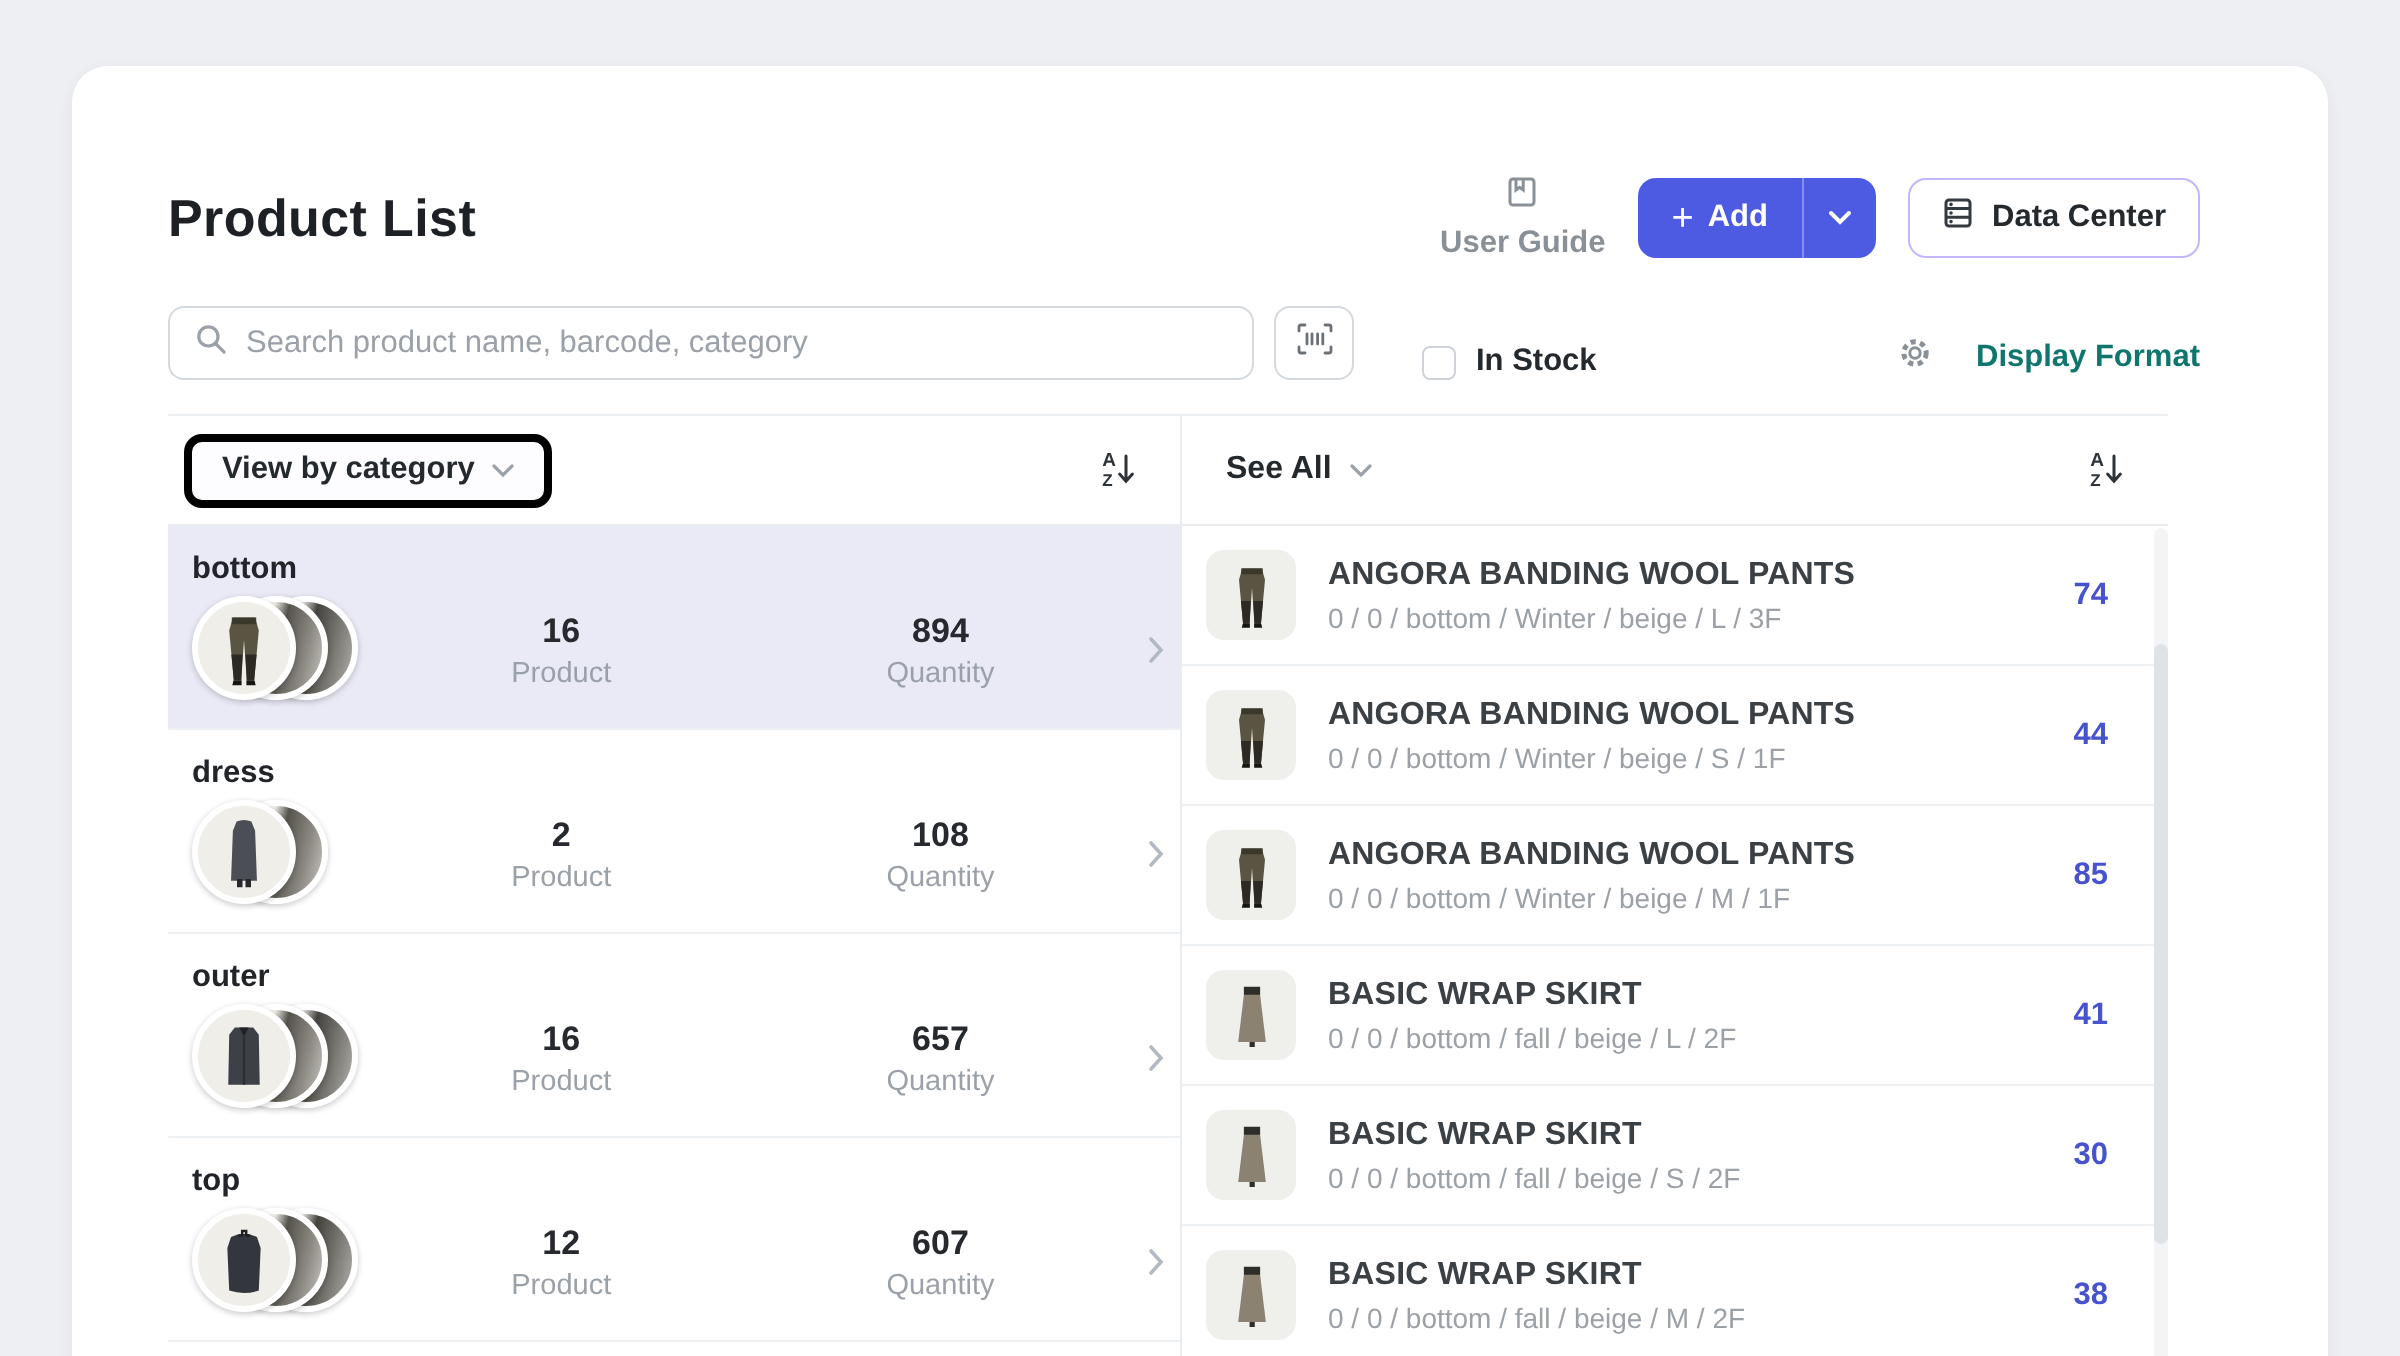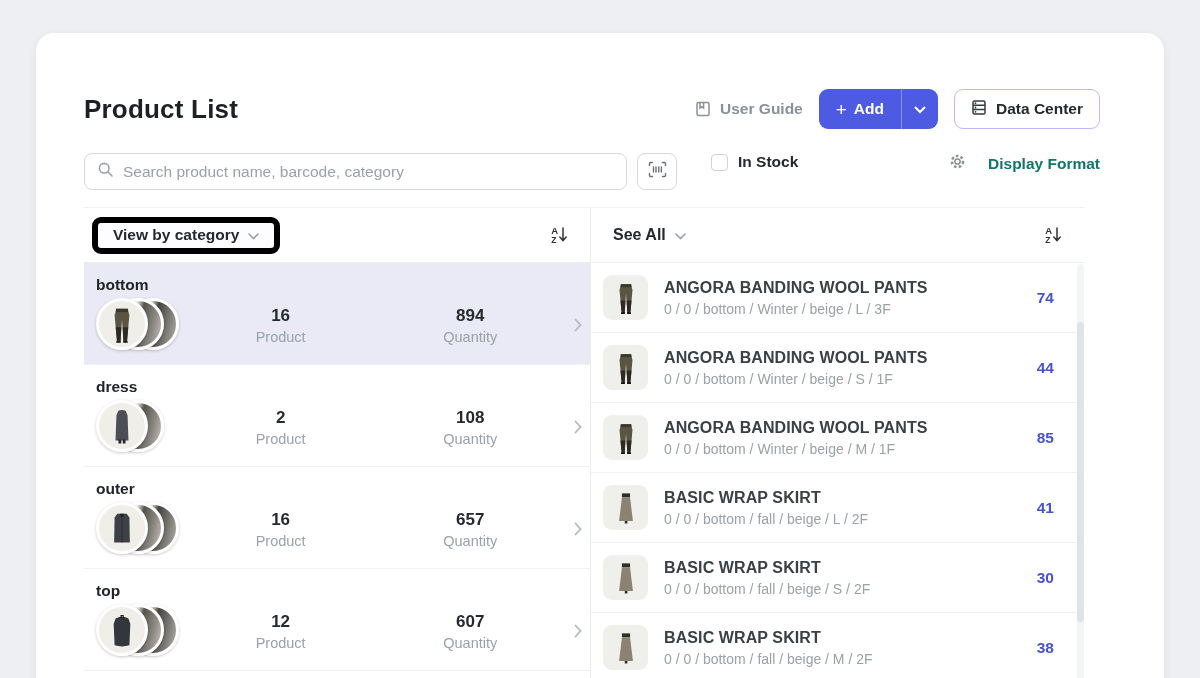--- a/index.html
+++ b/index.html
@@ -9,37 +9,37 @@
   .card { position:absolute; left:36px; top:33px; width:1128px; height:700px;
           background:#ffffff; border-radius:18px; box-shadow:0 2px 8px rgba(30,35,40,.06);
           padding:56px 64px 0 48px; }
 
   
   .top-row { display:flex; align-items:center; height:40px; }
   .page-title { font-size:26px; font-weight:700; color:#1d2126; letter-spacing:.2px; }
   .top-actions { margin-left:auto; display:flex; align-items:center; gap:16px; }
 
   .user-guide { display:flex; align-items:center; gap:8px; color:#8a9097;
-                font-size:15.5px; font-weight:700; cursor:pointer; }
+                font-size:15.5px; font-weight:700; cursor:pointer;flex-direction:column; }
   .user-guide svg { display:block; }
 
   .btn-add { display:flex; align-items:stretch; height:40px; background:#4c5be2;
              border-radius:9px; color:#fff; overflow:hidden; cursor:pointer; }
   .btn-add .main { display:flex; align-items:center; gap:7px; padding:0 17px;
                    font-size:15.5px; font-weight:700; }
   .btn-add .plus { font-size:19px; font-weight:400; line-height:1; }
   .btn-add .caret { display:flex; align-items:center; justify-content:center; width:37px;
                     border-left:1px solid rgba(255,255,255,.32); }
 
   .btn-data { display:flex; align-items:center; gap:9px; height:40px; padding:0 16px;
               background:#fff; border:1px solid #c4b5fd; border-radius:9px;
               font-size:15.5px; font-weight:700; color:#24292e; cursor:pointer; }
 
   
-  .filter-row { display:flex; align-items:flex-start; margin-top:24px; height:37px; }
+  .filter-row { display:flex; align-items:flex-end; margin-top:24px; height:37px; }
   .search-box { display:flex; align-items:center; width:543px; height:37px;
                 border:1px solid #d4d9de; border-radius:8px; padding:0 12px; background:#fff; }
   .search-box input { border:none; outline:none; flex:1; font-size:15.5px; color:#24292e;
                       font-family:"Liberation Sans", sans-serif; margin-left:9px; background:transparent; }
   .search-box input::placeholder { color:#9ba1a8; }
   .scan-btn { width:40px; height:37px; margin-left:10px; border:1px solid #d4d9de;
               border-radius:8px; background:#fff; display:flex; align-items:center;
               justify-content:center; cursor:pointer; }
   .instock { display:flex; align-items:center; gap:10px; margin-left:34px; cursor:pointer; }
   .checkbox { width:17px; height:17px; border:1.5px solid #ced3d9; border-radius:4px; background:#fff; }
@@ -48,21 +48,21 @@
                     font-size:15.5px; font-weight:700; color:#0f766e; }
 
   
   .content { display:flex; margin-top:17px; margin-right:16px; border-top:1px solid #edf0f2;
              height:560px; }
   .left-panel { width:507px; border-right:1px solid #e9edf0; }
   .right-panel { flex:1; position:relative; }
 
   .panel-head { height:55px; display:flex; align-items:center; border-bottom:1px solid #e9edf0; }
   .view-btn { margin-left:8px; height:37px; display:flex; align-items:center; gap:9px;
-              padding:0 15px; border:6px solid #000000; border-radius:9px; background:#fdfdff;
+              padding:0 15px; border:4px solid #000000; border-radius:9px; background:#fdfdff;
               font-size:15.5px; font-weight:700; color:#24292e; cursor:pointer; }
   .see-all { margin-left:22px; display:flex; align-items:center; gap:9px;
              font-size:16px; font-weight:700; color:#24292e; cursor:pointer; }
   .sort-btn { margin-left:auto; margin-right:22px; display:flex; align-items:center; cursor:pointer; }
   .sort-az { display:flex; flex-direction:column; line-height:1; color:#2e3338; font-weight:700; }
   .sort-az .a { font-size:9.5px; } .sort-az .z { font-size:8.5px; }
 
   
   .cat-row { height:102px; border-bottom:1px solid #eef1f4; padding-left:12px; cursor:pointer; }
   .cat-row.active { background:#e9eaf6; }

